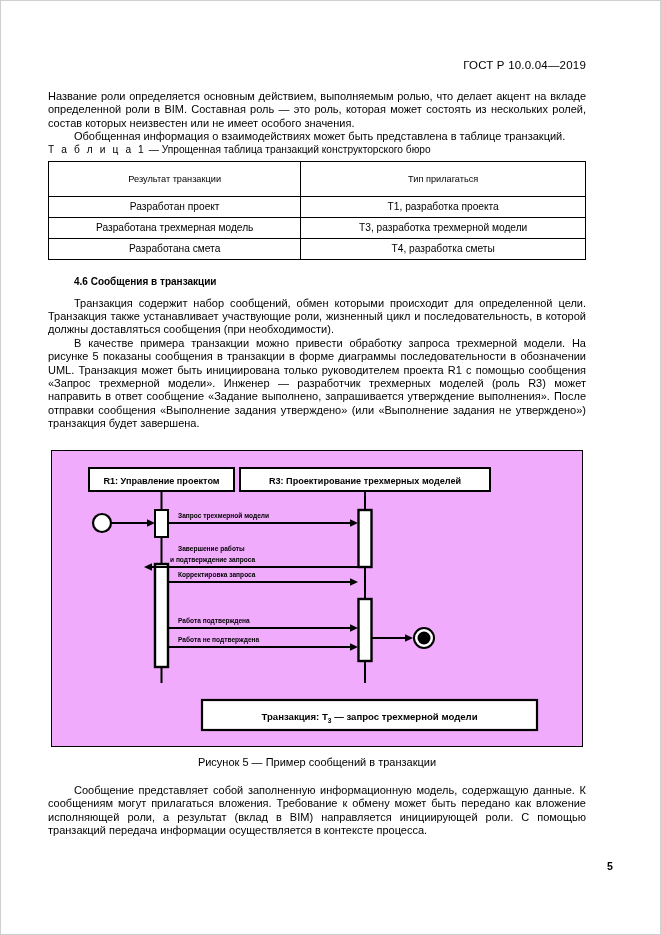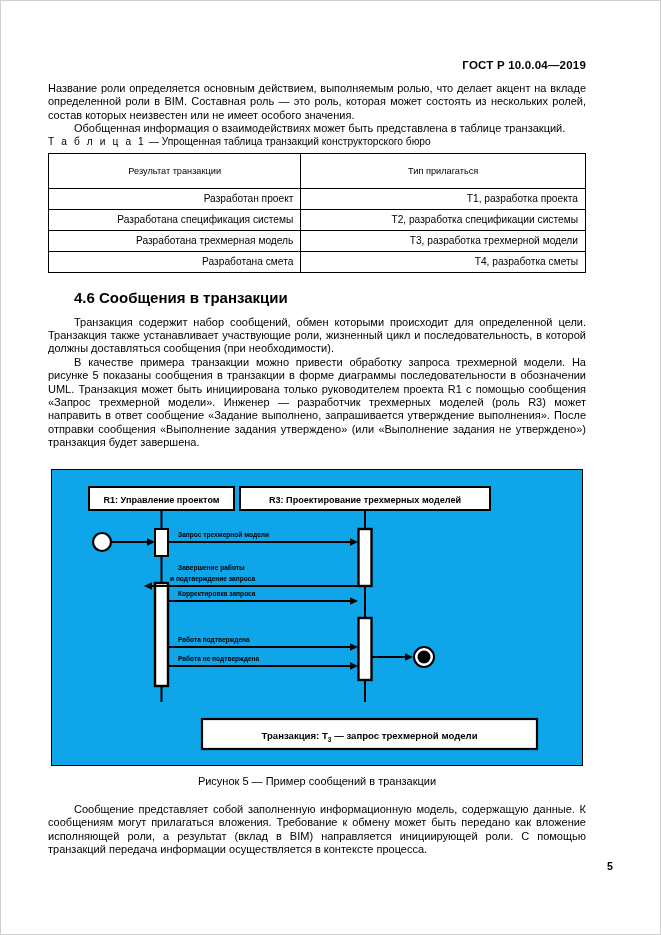--- a/index.html
+++ b/index.html
@@ -28,23 +28,23 @@
     position: absolute;
     left: 47px;
     top: 58px;
     width: 538px;
   }
 
   
   .doc-header {
     text-align: right;
     font-size: 11.5px;
-    font-weight: bold;
+    font-weight: normal;
     letter-spacing: 0.2px;
-    margin-bottom: 11px;
+    margin-bottom: 19px;
   }
 
   
   p.body-text {
     margin: 0;
     font-size: 11px;
     line-height: 13.4px;
     text-align: justify;
     text-justify: inter-word;
     hyphens: manual;
@@ -76,45 +76,45 @@
   }
   table.trans-table th {
     text-align: center;
     font-weight: normal;
     font-size: 9.2px;
     height: 28px;
     padding: 3px 6px;
   }
   table.trans-table td {
     height: 12px;
-    text-align: right;
+    text-align: center;
     margin-top: 8px;
   }
   table.trans-table col.c1 { width: 47%; }
   table.trans-table col.c2 { width: 53%; }
 
   
   h2.section-head {
-    font-size: 15px;
+    font-size: 10px;
     font-weight: bold;
     margin: 16px 0 10px 0;
     text-indent: 26px;
   }
 
   
   .figure-wrap {
     margin-top: 19px;
   }
   .figure-box {
     position: relative;
     width: 532px;
     height: 297px;
     margin: 0 auto;
     border: 1.2px solid #000000;
-    background: #0ea5e9;
+    background: #f0abfc;
     box-sizing: border-box;
   }
   .svg-holder { position: absolute; left: 0; top: 0; }
 
   .fig-caption {
     text-align: center;
     font-size: 11px;
     margin-top: 9px;
     margin-bottom: 16px;
   }
@@ -177,24 +177,20 @@
           <th>Результат транзакции</th>
           <th>Тип прилагаться</th>
         </tr>
       </thead>
       <tbody>
         <tr>
           <td>Разработан проект</td>
           <td>Т1, разработка проекта</td>
         </tr>
         <tr>
-          <td>Разработана спецификация системы</td>
-          <td>Т2, разработка спецификации системы</td>
-        </tr>
-        <tr>
           <td>Разработана трехмерная модель</td>
           <td>Т3, разработка трехмерной модели</td>
         </tr>
         <tr>
           <td>Разработана смета</td>
           <td>Т4, разработка сметы</td>
         </tr>
       </tbody>
     </table>
 

